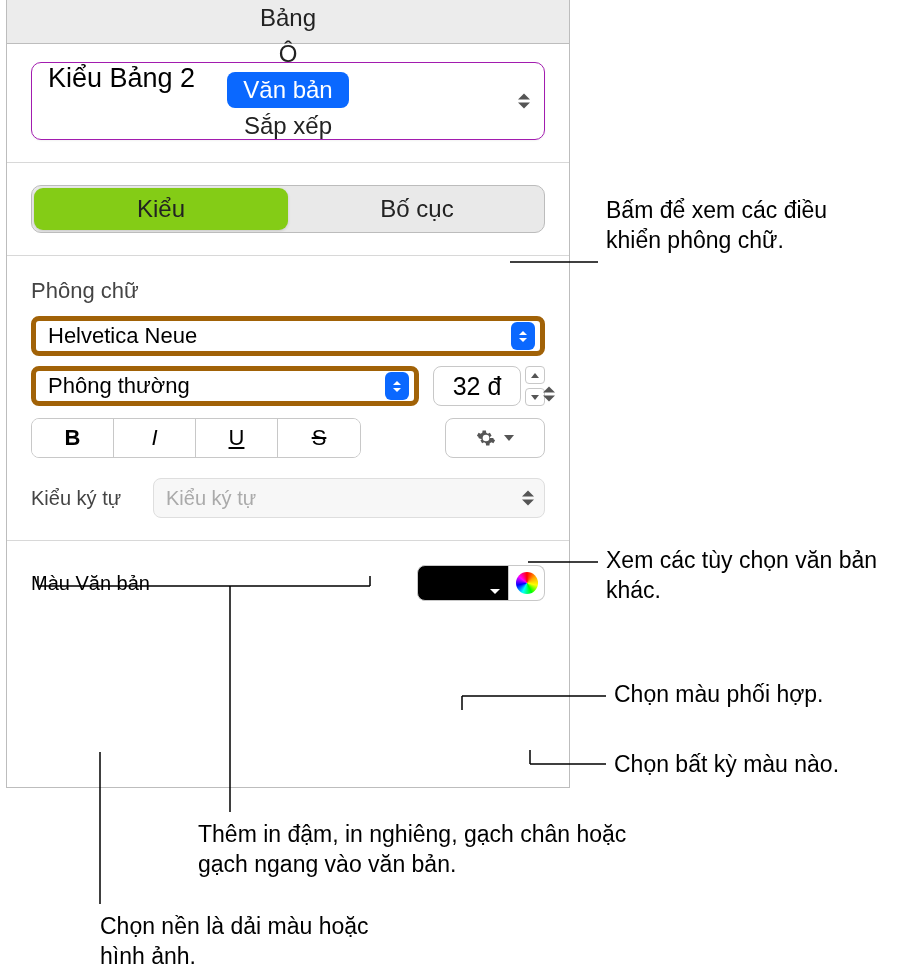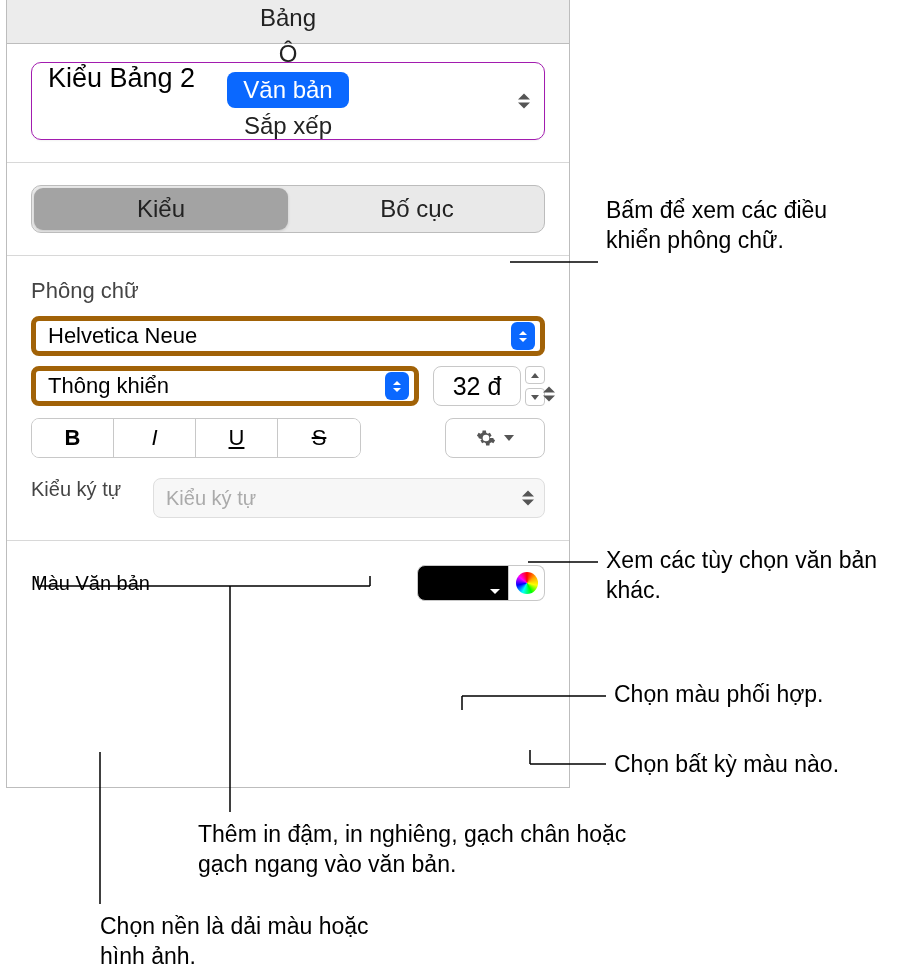--- a/index.html
+++ b/index.html
@@ -73,21 +73,21 @@
   height: 48px;
   background: #e9e9e9;
 }
 .segmented .seg {
   flex: 1;
   display: flex; align-items: center; justify-content: center;
   font-size: 24px;
   color: #222;
 }
 .segmented .seg.selected {
-  background: #a3a3a3;
+  background: #84cc16;
   border-radius: 9px;
   margin: 2px;
   box-shadow: 0 1px 3px rgba(0,0,0,0.15);
 }
 .section-label { font-size: 22px; color: #444; margin-bottom: 12px; }
 .select {
   border: 5px solid #a16207;
   border-radius: 8px;
   height: 40px;
   display: flex; align-items: center;
@@ -141,21 +141,21 @@
 .bold { font-weight: bold; }
 .italic { font-style: italic; }
 .underline { text-decoration: underline; }
 .strike { text-decoration: line-through; }
 .gear-btn {
   border: 1px solid #c8c8c8; border-radius: 8px; height: 40px; width: 100px;
   display: flex; align-items: center; justify-content: center; gap: 8px;
   background:#fff;
 }
 .gear-icon { width: 20px; height: 20px; }
-.char-row { display: flex; align-items: flex-start; gap: 12px; margin-top: 20px; }
+.char-row { display: flex; align-items: center; gap: 12px; margin-top: 20px; }
 .char-row .label { font-size: 20px; color: #444; min-width: 110px; }
 .char-select {
   flex: 1; border: 1px solid #dedede; border-radius: 8px; height: 40px;
   display: flex; align-items: center; padding: 0 12px;
   font-size: 20px; color: #aaa; position: relative;
   background: #f7f7f7;
 }
 .color-row { display:flex; align-items:center; justify-content: space-between; margin-top: 24px;}
 .color-label { display:flex; align-items:center; gap:6px; font-size:20px; }
 .color-controls { display:flex; align-items:center; gap:0;}
@@ -223,21 +223,21 @@
 
     <div class="section-label">Phông chữ</div>
 
     <div class="select">
       <span>Helvetica Neue</span>
       <span class="blue-stepper"></span>
     </div>
 
     <div class="row">
       <div class="select" style="flex:1">
-        <span>Thông khiển</span>
+        <span>Phông thường</span>
         <span class="blue-stepper"></span>
       </div>
       <div style="flex:0 0 auto; display:flex; gap:4px;">
         <div class="size-input">
           <span>32 đ</span>
         </div>
         <div class="size-stepper">
           <div class="up"></div>
           <div class="down"></div>
         </div>

